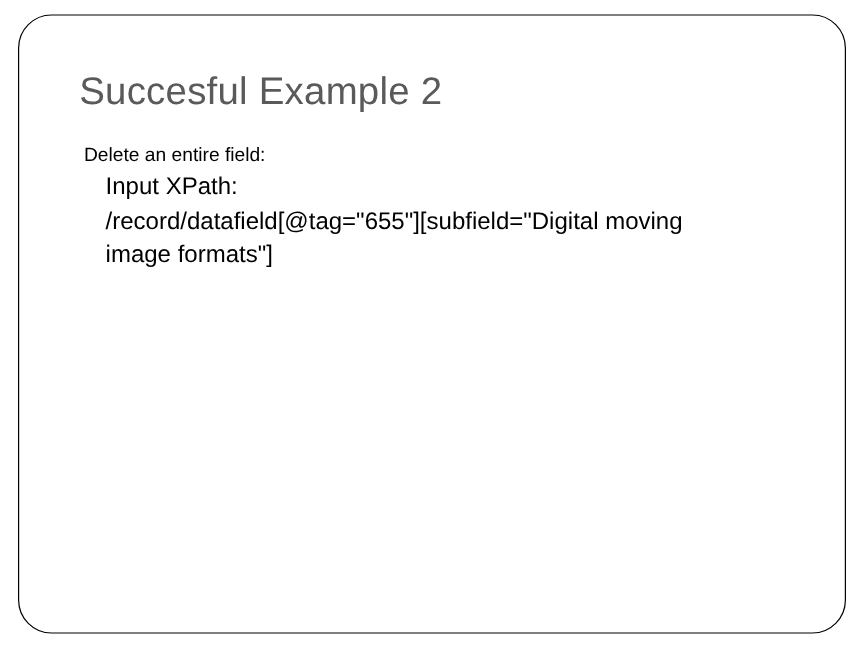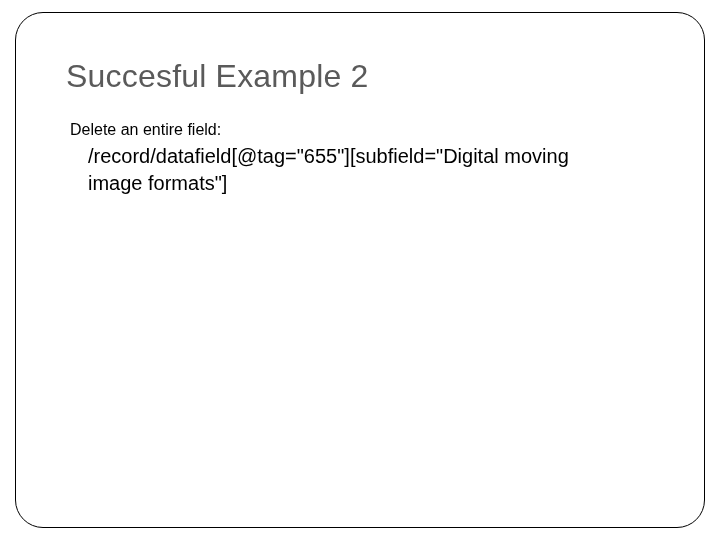--- a/index.html
+++ b/index.html
@@ -55,15 +55,16 @@
       max-width: 540px;
     }
   </style>
 </head>
 <body>
 
 <div class="slide-frame">
   <h1 class="slide-title">Succesful Example 2</h1>
   <div class="content-block">
     <div class="line-1">Delete an entire field:</div>
+    <div class="line-2">Input XPath:</div>
     <div class="line-3">/record/datafield[@tag="655"][subfield="Digital moving image formats"]</div>
   </div>
 </div>
 
 </body></html>

